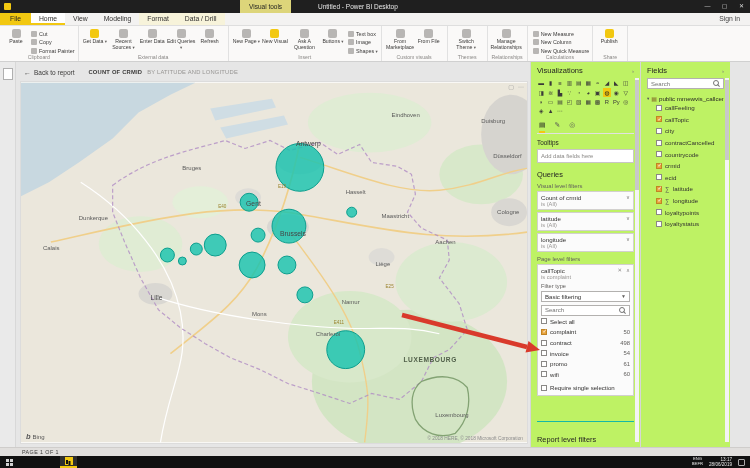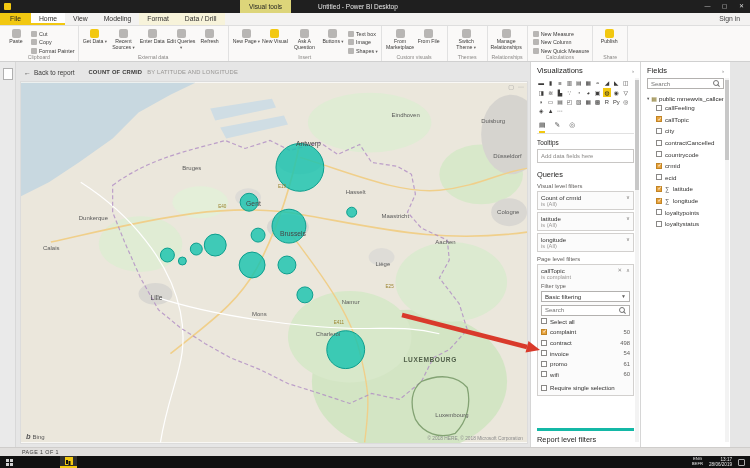--- a/index.html
+++ b/index.html
@@ -56,21 +56,21 @@
   .bubble{fill:rgba(25,195,175,.82);stroke:#0c9d8d;stroke-width:1;}
   .maplabel{font-size:6px;fill:#5a5a5a;}
   .maplabel.big{font-size:6.8px;fill:#454545;}
   .maplabel.country{font-size:6.6px;font-weight:bold;fill:#51604a;letter-spacing:.6px;}
   .maplabel.road{font-size:4.6px;fill:#9b832f;}
   .map-attrib{position:absolute;right:4px;bottom:2px;font-size:4.8px;color:#8c8c8c;z-index:4;}
   .bing{position:absolute;left:5px;bottom:2px;display:flex;align-items:center;gap:2px;z-index:4;font-size:6px;color:#555;}
   .bing-b{font-weight:bold;font-size:7.5px;color:#5a5a5a;font-style:italic;}
 
   
-  .pane{position:absolute;top:62px;height:385px;background:#ffffff;border-left:1px solid #d6d6d6;padding:4px 6px;}
+  .pane{position:absolute;top:62px;height:385px;background:#bef264;border-left:1px solid #d6d6d6;padding:4px 6px;}
   .pane-title{font-size:7.5px;color:#252423;display:flex;justify-content:space-between;align-items:center;}
   .pane-chevron{color:#777;font-size:6px;}
   .pane-scroll{position:absolute;right:1px;top:16px;width:4px;height:364px;background:#f3f3f3;}
   .pane-scroll-thumb{position:absolute;top:2px;left:0;width:4px;background:#c8c8c8;}
 
   
   .viz-pane{left:530px;width:110px;}
   .viz-grid{display:flex;flex-wrap:wrap;gap:1px;margin-top:4px;width:95px;}
   .vizicon{width:8.4px;height:8.4px;display:flex;align-items:center;justify-content:center;font-size:5.8px;color:#3b3a39;overflow:hidden;}
   .vizicon.selected{background:#f2c811;color:#1f1f1f;}
@@ -92,21 +92,21 @@
   .search-input{border:none;outline:none;flex:1;font-size:6px;height:9px;color:#323130;background:transparent;min-width:0;}
   .mag{position:relative;width:7px;height:7px;flex:none;}
   .mag::before{content:"";position:absolute;left:0;top:0;width:4px;height:4px;border:1px solid #767676;border-radius:50%;}
   .mag::after{content:"";position:absolute;left:4px;top:5px;width:3px;height:1px;background:#767676;transform:rotate(45deg);}
   .fv-row{display:flex;align-items:center;gap:3px;height:9.6px;margin-top:1px;}
   .checkbox{width:6px;height:6px;border:1px solid #8a8886;background:#fff;flex:none;position:relative;}
   .checkbox.checked{background:#e8a33d;border-color:#c18425;}
   .checkbox.checked::after{content:"✓";position:absolute;left:.5px;top:-1.5px;font-size:5.5px;color:#fff;}
   .fv-label{font-size:6.1px;color:#323130;flex:1;}
   .fv-count{font-size:5.9px;color:#605e5c;}
-  .report-filters{position:absolute;left:6px;right:6px;bottom:3px;border-top:3px solid #14b8a6;padding-top:4px;font-size:7.4px;color:#252423;}
+  .report-filters{position:absolute;left:6px;right:6px;bottom:3px;border-top:1px solid #14b8a6;padding-top:13px;font-size:7.4px;color:#252423;}
 
   
   .fields-pane{left:640px;width:90px;}
   .table-row{display:flex;align-items:center;gap:2px;margin-top:6px;}
   .expander{font-size:4.6px;color:#555;}
   .table-glyph{font-size:6px;color:#8a7a30;}
   .table-name{font-size:6.2px;color:#252423;white-space:nowrap;overflow:hidden;}
   .field-row{display:flex;align-items:center;gap:3px;height:11.6px;padding-left:9px;}
   .sigma{display:none;font-size:6px;color:#555;width:5px;flex:none;}
   .sigma.show{display:inline-block;}

